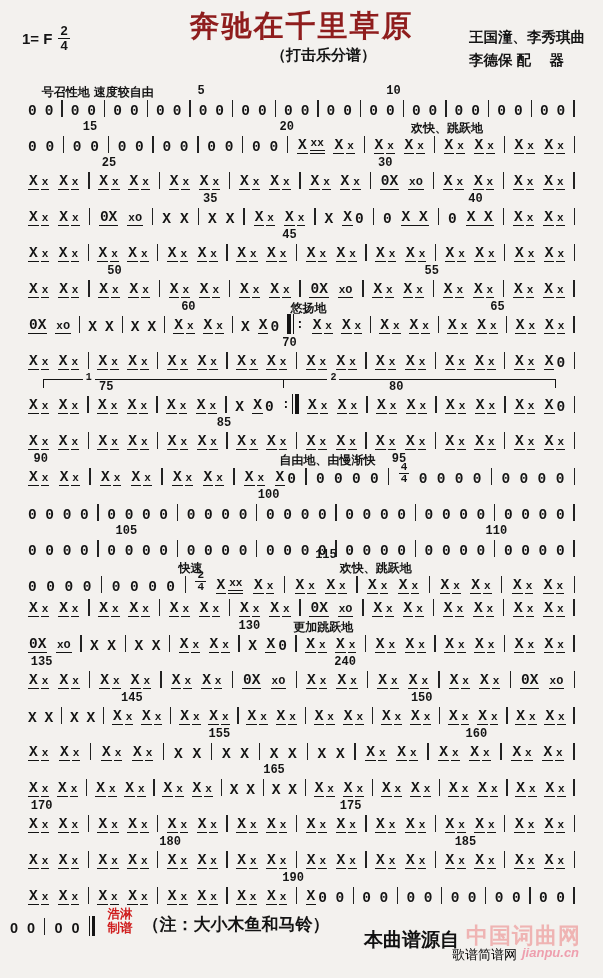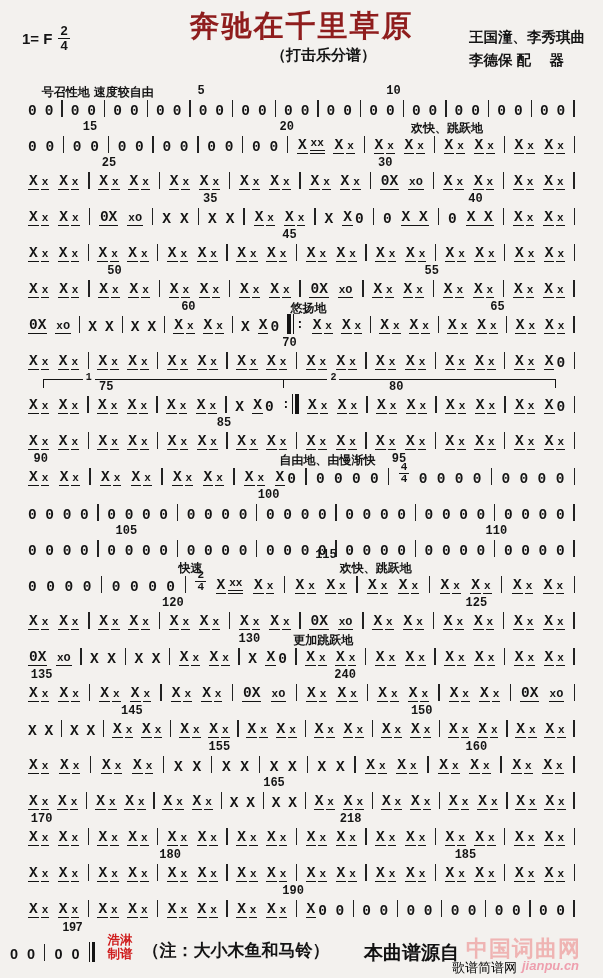--- a/index.html
+++ b/index.html
@@ -1281,24 +1281,20 @@
             <span class="u sm">x</span>
           </span>
           <span class="grp">
             <span class="u">X</span>
             <span class="u sm">x</span>
           </span>
           <span class="bar"></span>
         </div>
       </div>
       <div class="line">
-        <div class="labels">
-          <span style="left: 24.5%;">120</span>
-          <span style="left: 80%;">125</span>
-        </div>
         <div class="notes">
           <span class="grp">
             <span class="u">X</span>
             <span class="u sm">x</span>
           </span>
           <span class="grp">
             <span class="u">X</span>
             <span class="u sm">x</span>
           </span>
           <span class="bar"></span>
@@ -1769,21 +1765,21 @@
           <span class="grp">
             <span class="u">X</span>
             <span class="u sm">x</span>
           </span>
           <span class="bar"></span>
         </div>
       </div>
       <div class="line">
         <div class="labels">
           <span style="left: 0.5%;">170</span>
-          <span style="left: 57%;">218</span>
+          <span style="left: 57%;">175</span>
         </div>
         <div class="notes">
           <span class="grp">
             <span class="u">X</span>
             <span class="u sm">x</span>
           </span>
           <span class="grp">
             <span class="u">X</span>
             <span class="u sm">x</span>
           </span>
@@ -2015,23 +2011,20 @@
           </span>
           <span class="grp">
             <span class="zero">0</span>
           </span>
           <span class="bar"></span>
         </div>
       </div>
     </div>
 
   <div class="footer">
-    <div class="flabels">
-      <span id="flabel" style="left:9%">197</span>
-    </div>
     <div class="frow">
       <span class="notes-inline" id="finalbars">
           <span class="grp">
             <span class="zero">0</span>
           </span>
           <span class="grp">
             <span class="zero">0</span>
           </span>
           <span class="bar"></span>
           <span class="grp">

